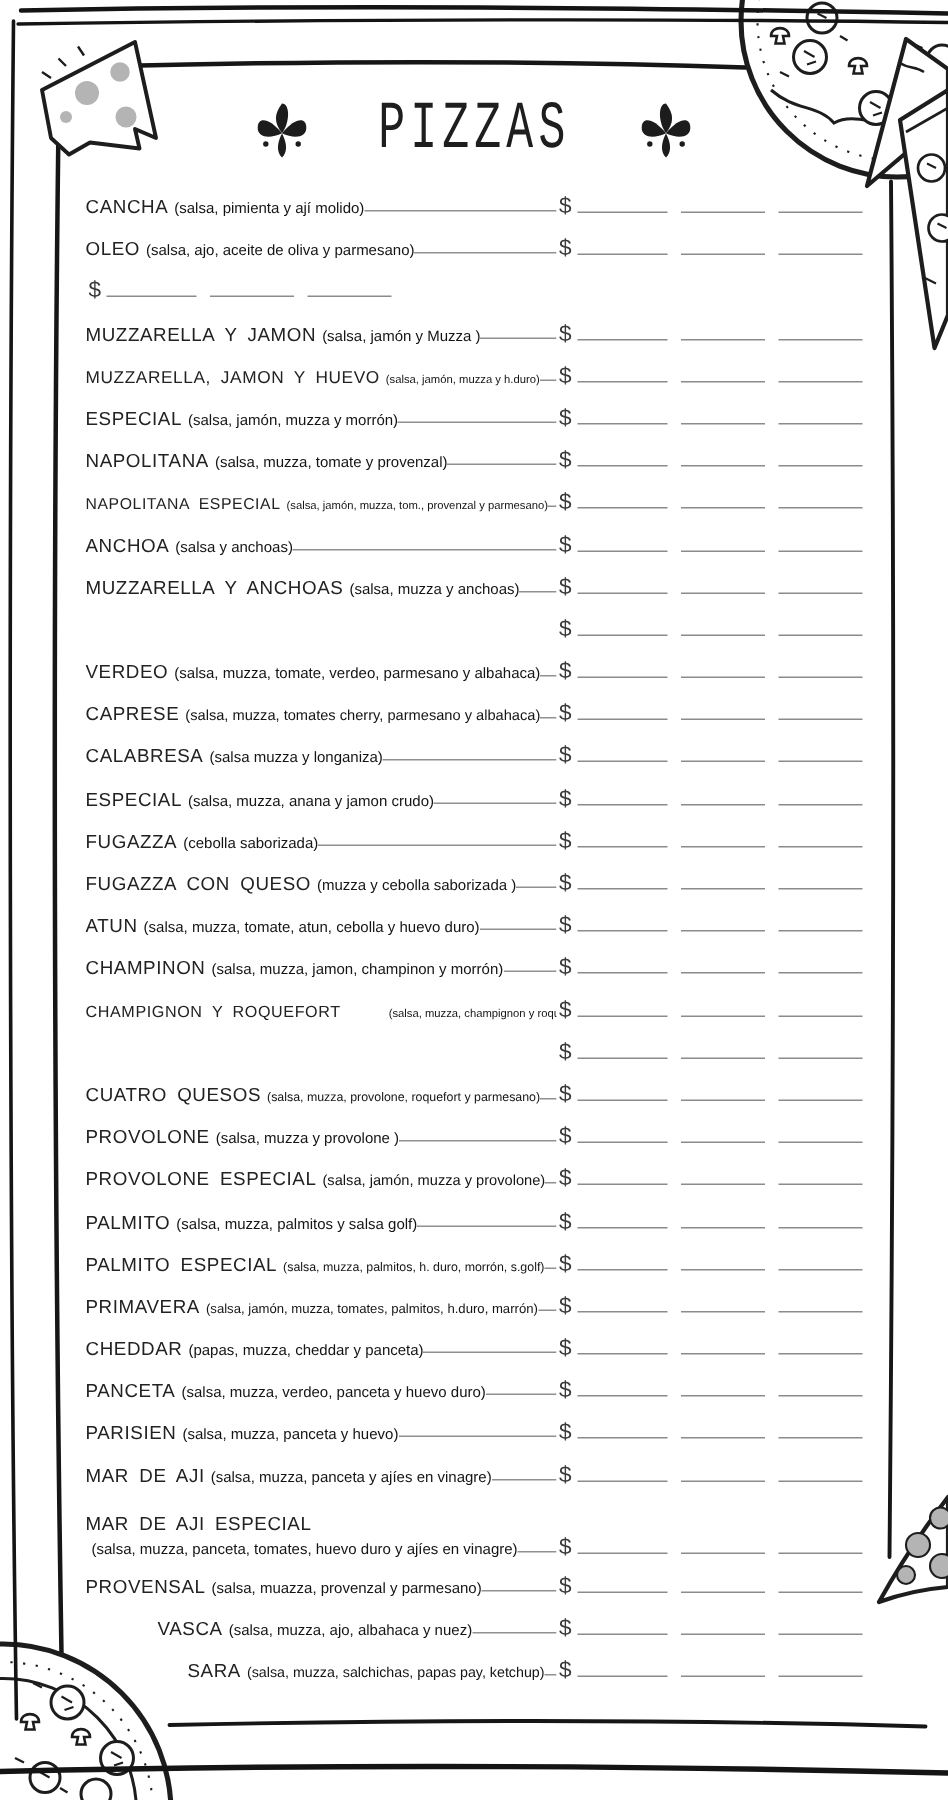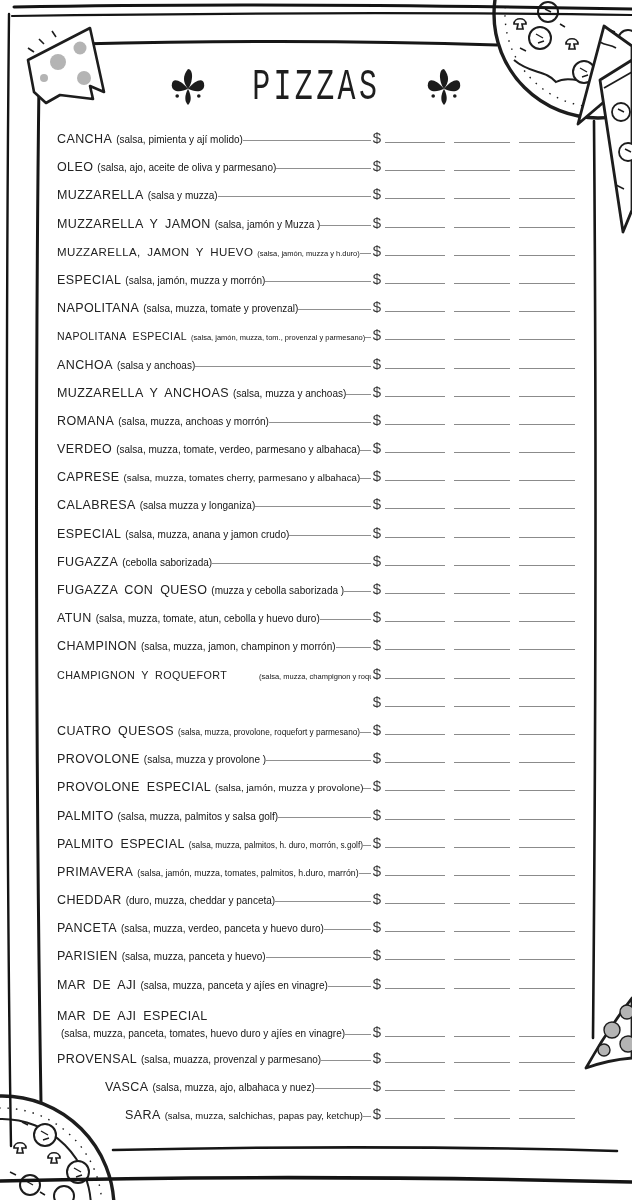--- a/index.html
+++ b/index.html
@@ -166,24 +166,20 @@
       <span class="leader"></span>
     </div>
     <div class="price">
       <span class="dollar">$</span>
       <span class="blank b1"></span>
       <span class="blank b2"></span>
       <span class="blank b3"></span>
     </div>
   </div>
     <div class="row">
-    <div class="left">
-      <span class="txt"><span class="nm">MUZZARELLA</span><span class="ing">(salsa y muzza)</span></span>
-      <span class="leader"></span>
-    </div>
     <div class="price">
       <span class="dollar">$</span>
       <span class="blank b1"></span>
       <span class="blank b2"></span>
       <span class="blank b3"></span>
     </div>
   </div>
     <div class="row">
     <div class="left">
       <span class="txt"><span class="nm">MUZZARELLA Y JAMON</span><span class="ing">(salsa, jamón y Muzza )</span></span>
@@ -263,21 +259,20 @@
     </div>
     <div class="price">
       <span class="dollar">$</span>
       <span class="blank b1"></span>
       <span class="blank b2"></span>
       <span class="blank b3"></span>
     </div>
   </div>
     <div class="row">
     <div class="left">
-      <span class="txt"><span class="nm">ROMANA</span><span class="ing">(salsa, muzza, anchoas y morrón)</span></span>
       <span class="leader"></span>
     </div>
     <div class="price">
       <span class="dollar">$</span>
       <span class="blank b1"></span>
       <span class="blank b2"></span>
       <span class="blank b3"></span>
     </div>
   </div>
     <div class="row">
@@ -466,21 +461,21 @@
     </div>
     <div class="price">
       <span class="dollar">$</span>
       <span class="blank b1"></span>
       <span class="blank b2"></span>
       <span class="blank b3"></span>
     </div>
   </div>
     <div class="row">
     <div class="left">
-      <span class="txt"><span class="nm">CHEDDAR</span><span class="ing">(duro, muzza, cheddar y panceta)</span></span>
+      <span class="txt"><span class="nm">CHEDDAR</span><span class="ing">(papas, muzza, cheddar y panceta)</span></span>
       <span class="leader"></span>
     </div>
     <div class="price">
       <span class="dollar">$</span>
       <span class="blank b1"></span>
       <span class="blank b2"></span>
       <span class="blank b3"></span>
     </div>
   </div>
     <div class="row">

